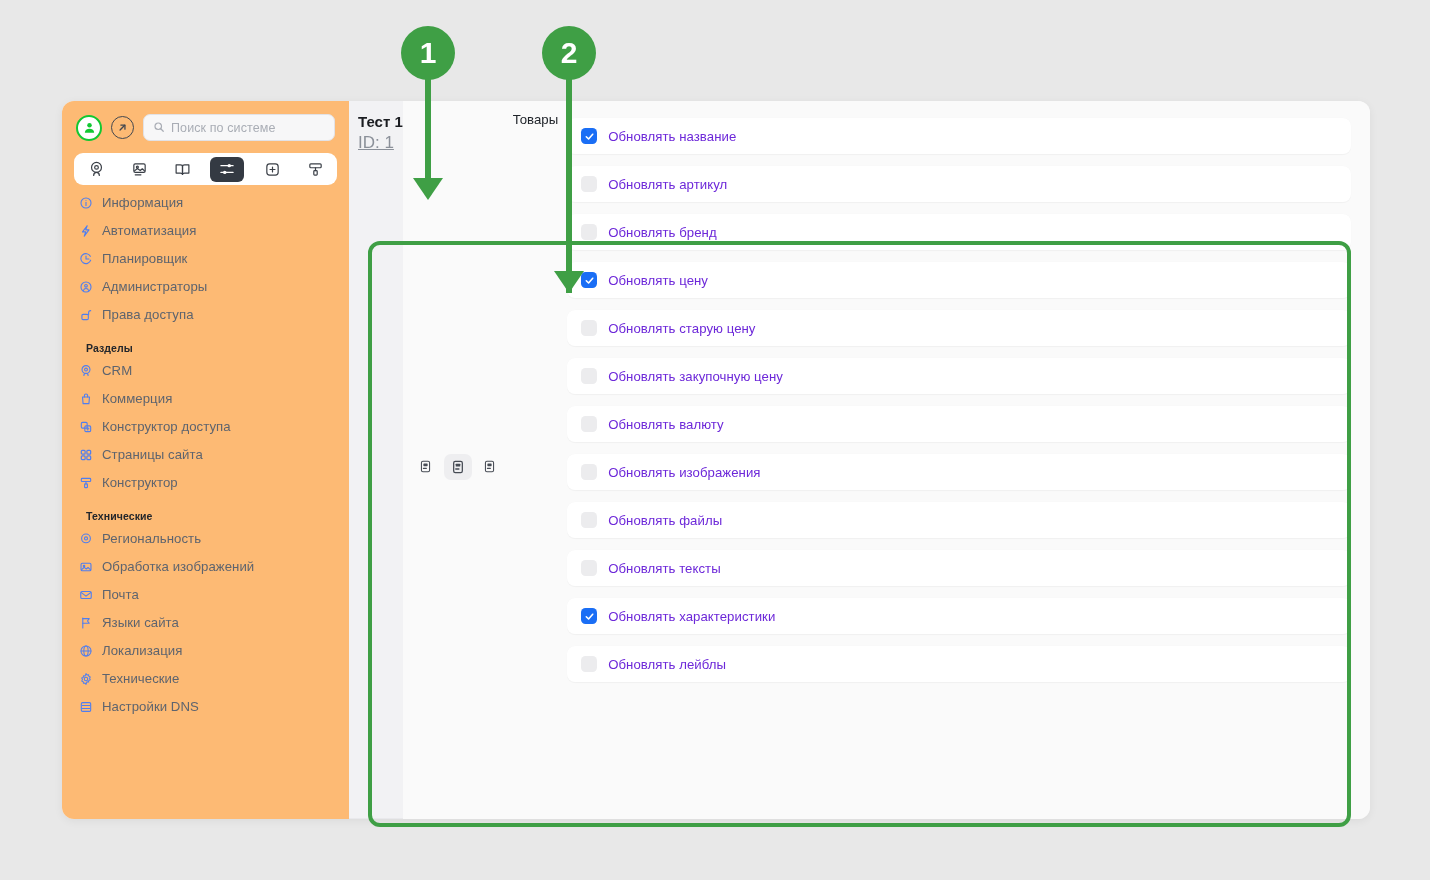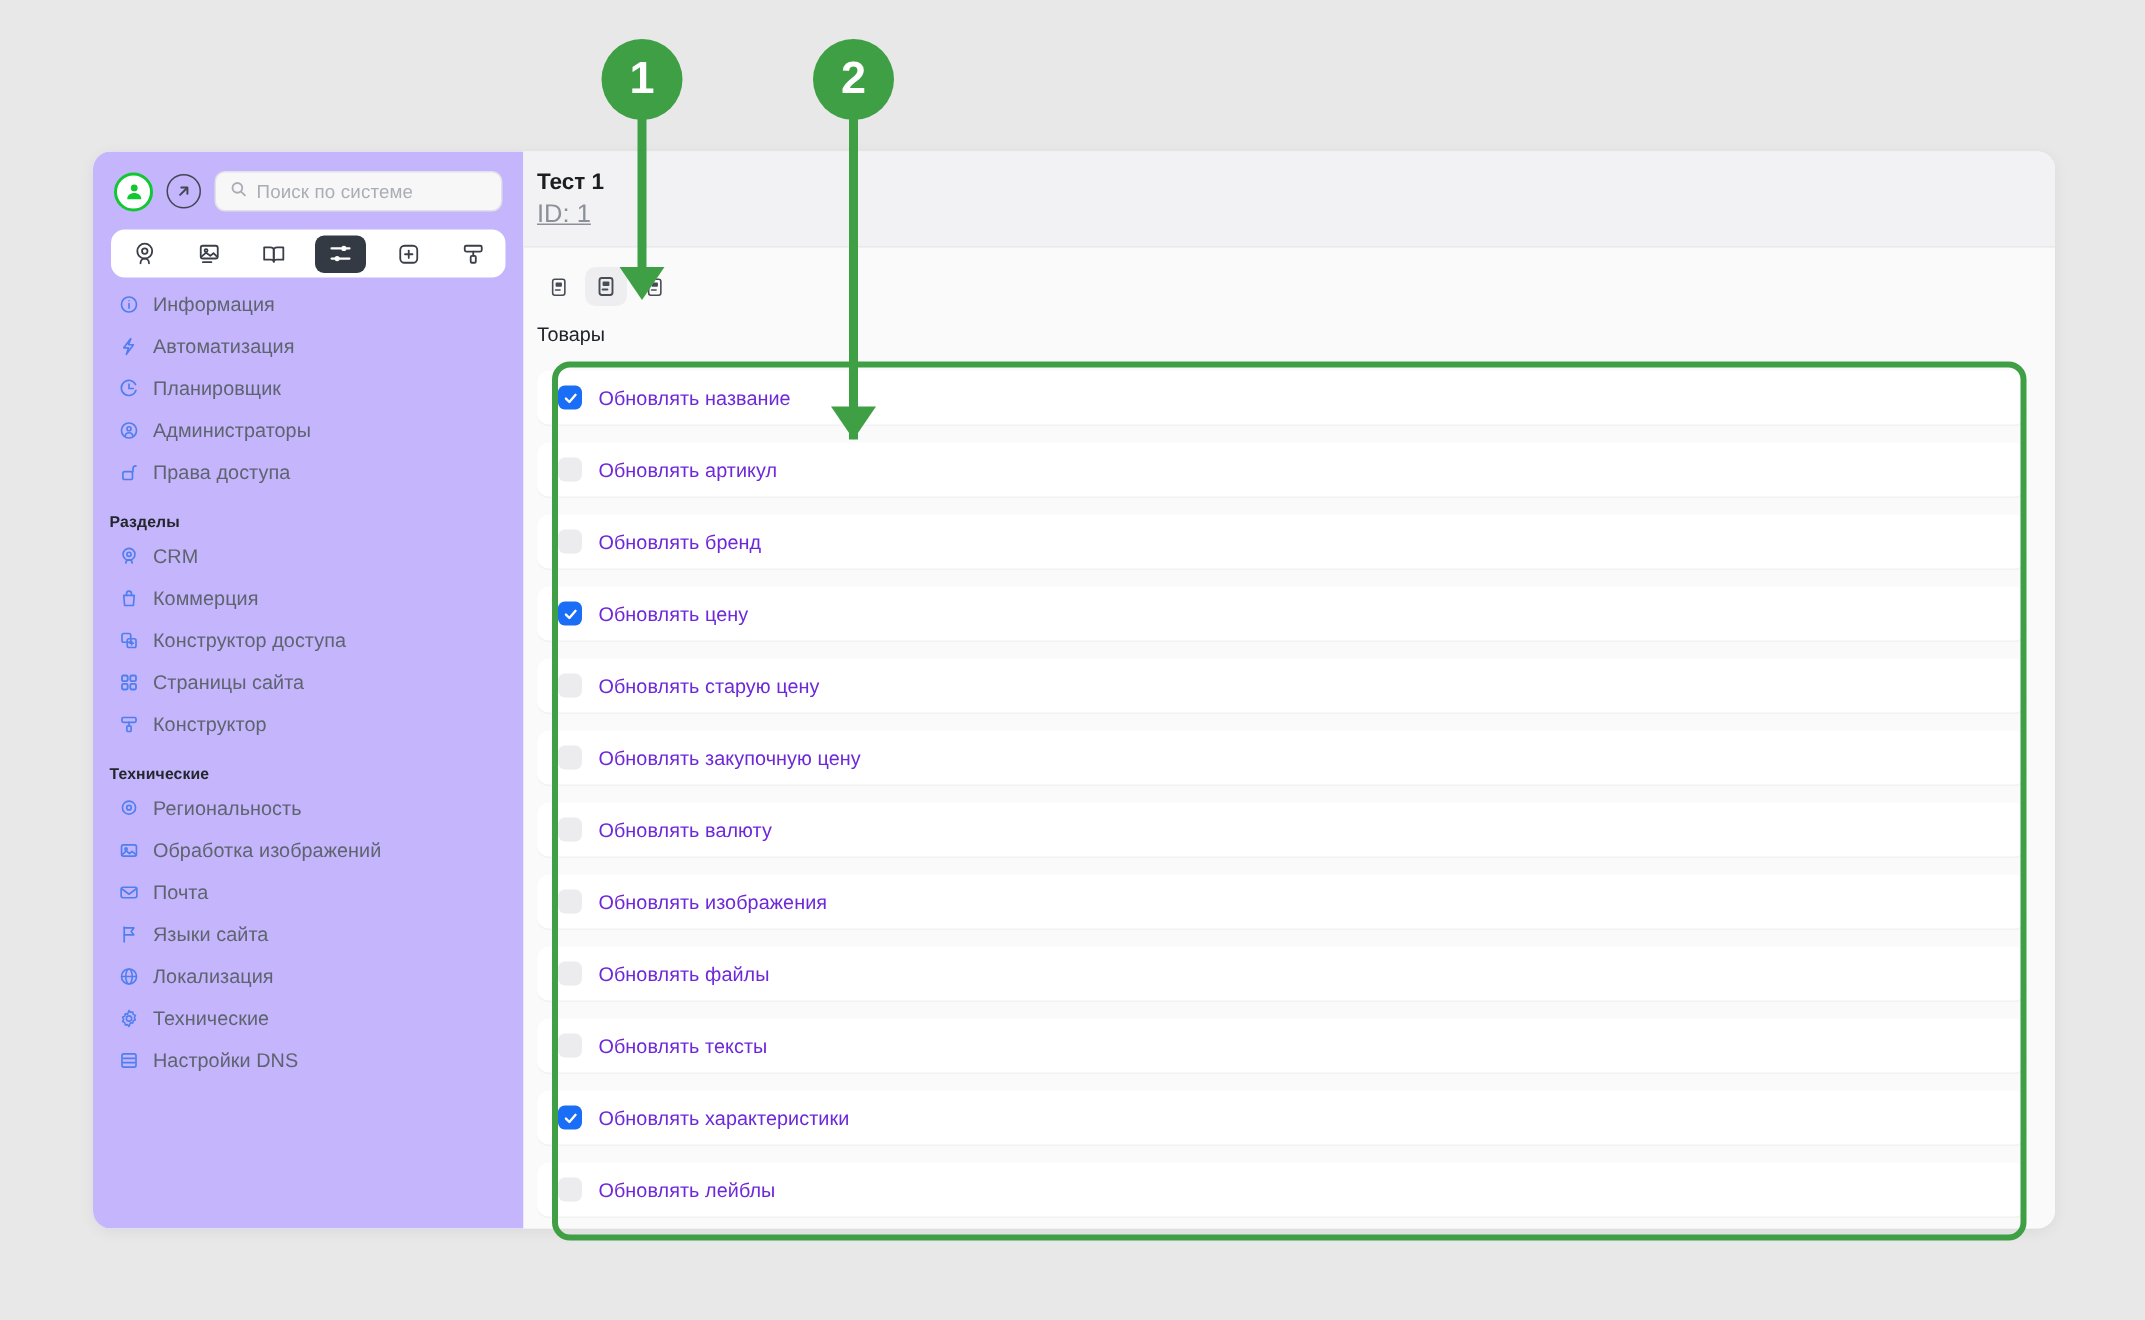--- a/index.html
+++ b/index.html
@@ -29,21 +29,21 @@
     background: #fafafa;
     border-radius: 12px;
     box-shadow: 0 2px 10px rgba(0,0,0,0.06);
     overflow: hidden;
     display: flex;
   }
 
   
   .sidebar {
     width: 287px;
-    background: #c4b5fd;
+    background: #fdba74;
     display: flex;
     flex-direction: column;
     padding: 0;
     flex: none;
   }
 
   .sb-top {
     display: flex;
     align-items: center;
     gap: 9px;
@@ -112,21 +112,21 @@
     font-weight: bold;
     color: #1b1d21;
     padding: 10px 16px 8px 16px;
     letter-spacing: 0.1px;
   }
 
   .sb-group-label {
     font-size: 10.5px;
     font-weight: bold;
     color: #23262b;
-    padding: 11px 16px 5px 11px;
+    padding: 11px 16px 5px 24px;
     letter-spacing: 0.1px;
   }
 
   .sb-item {
     display: flex;
     align-items: flex-start;
     gap: 9px;
     padding: 4px 16px;
     height: 28px;
     color: #5e646e;
@@ -139,21 +139,20 @@
     flex: none;
     display: flex; align-items: center; justify-content: center;
     color: #4f7ef0;
   }
   .sb-item .si-ico svg { display:block; }
 
   
   .content {
     flex: 1;
     display: flex;
-    flex-direction: column;
     background: #fafafa;
     min-width: 0;
   }
 
   .c-header {
     background: #f2f2f4;
     padding: 12px 0 11px 9px;
     border-bottom: 1px solid #e9e9ec;
   }
   .c-title {

